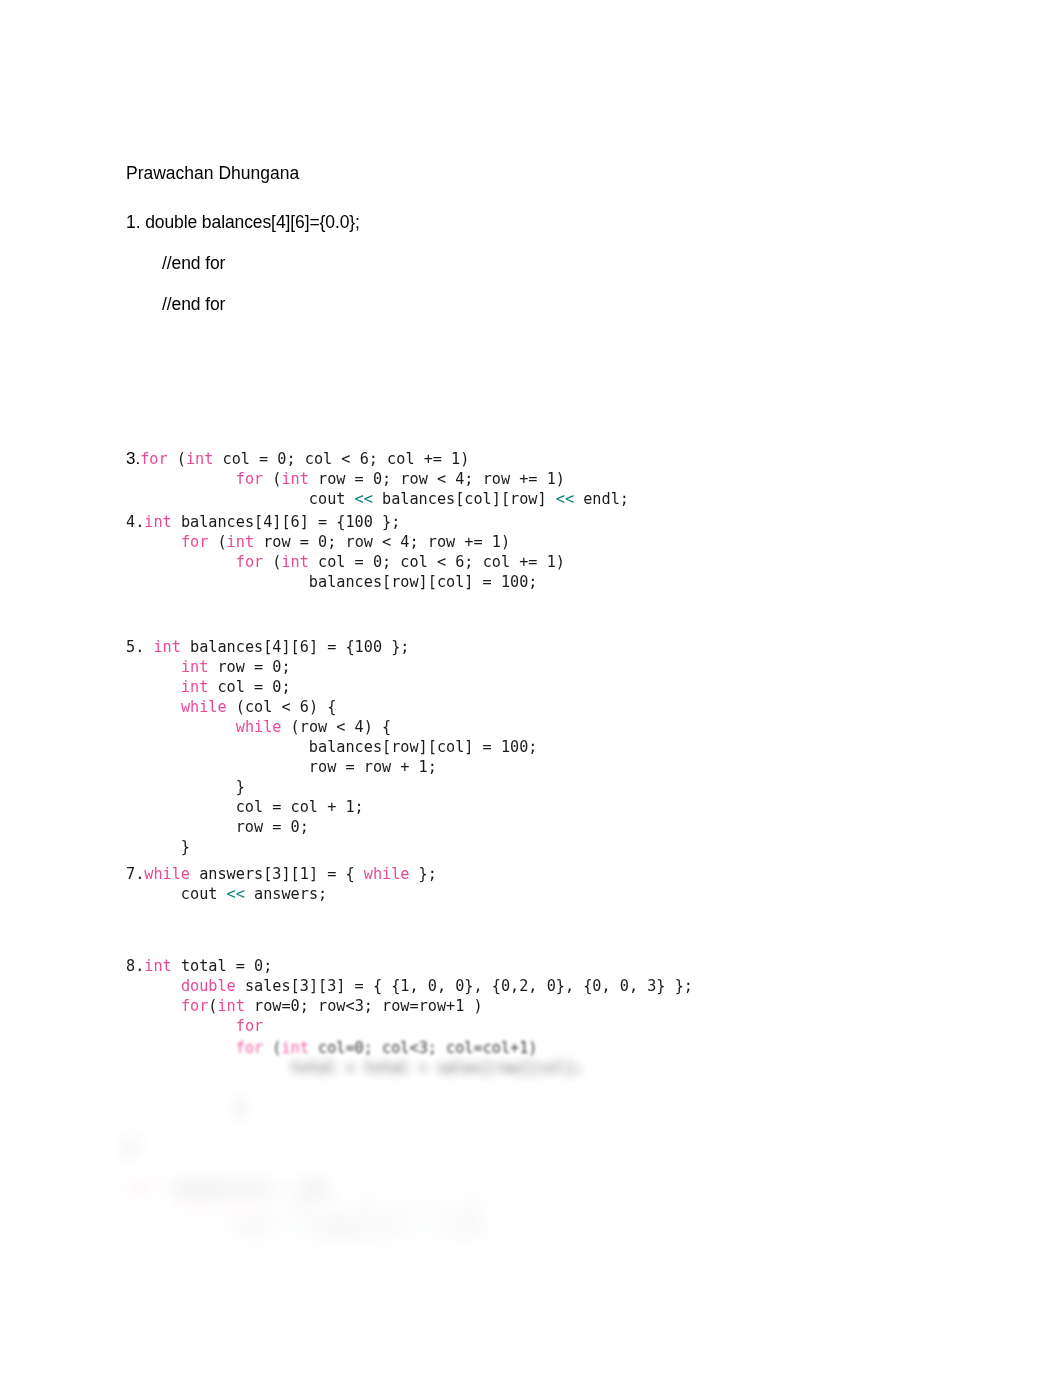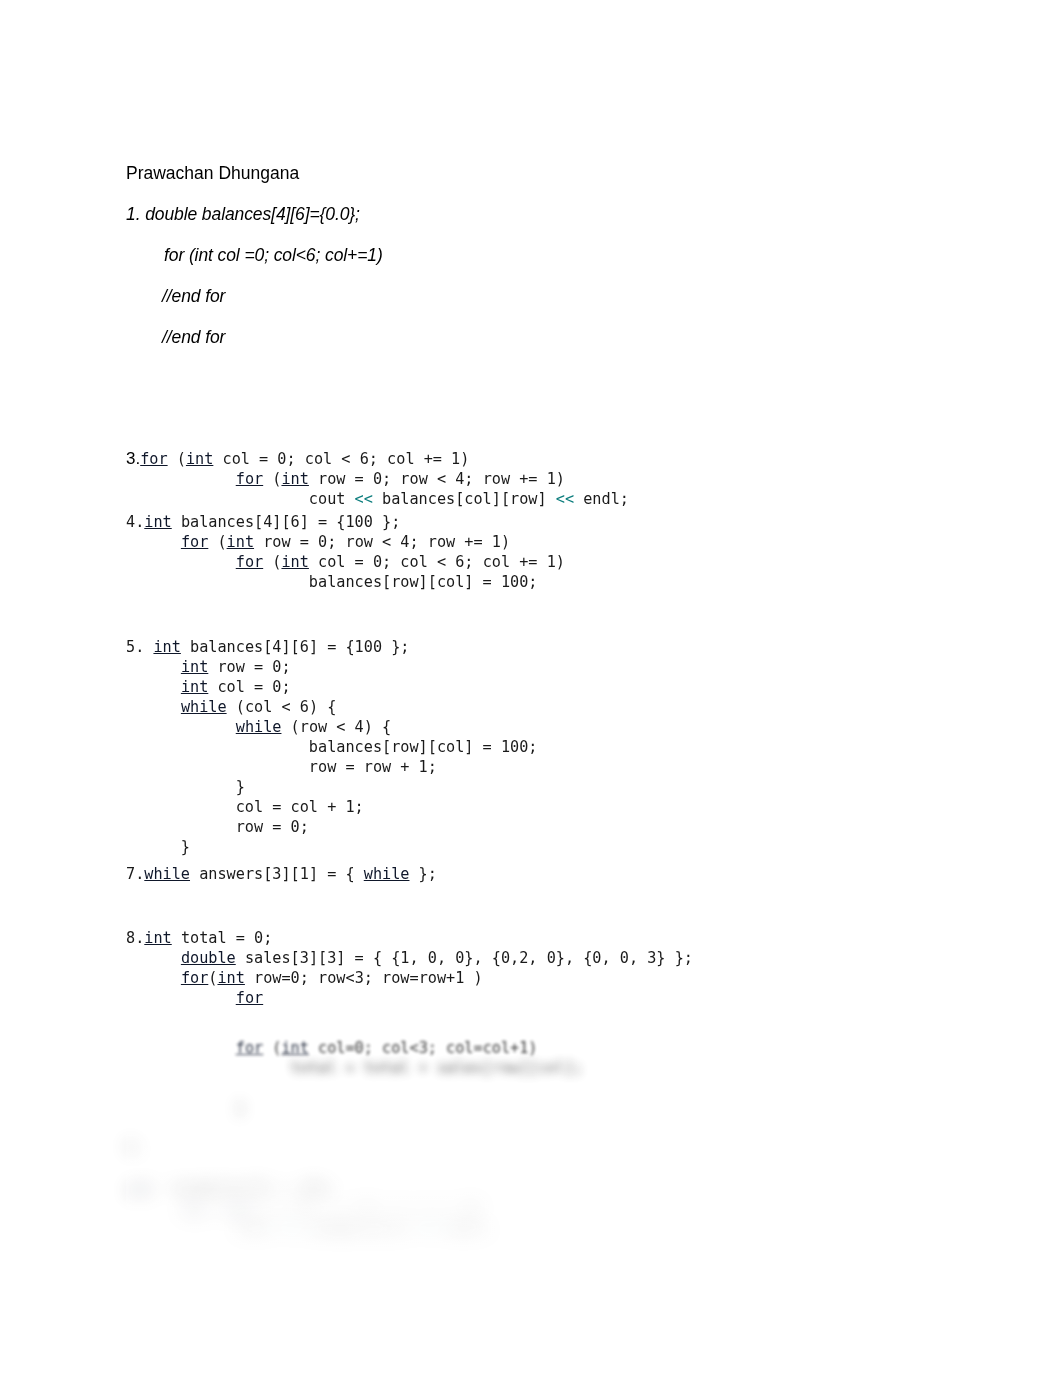--- a/index.html
+++ b/index.html
@@ -53,36 +53,36 @@
     position: absolute;
     left: 126px;
     font-family: "DejaVu Sans Mono", "Liberation Mono", monospace;
     font-size: 15.2px;
     line-height: 20px;
     color: #1a1a1a;
     white-space: pre;
   }
   .code-line { white-space: pre; }
 
-  .kw   { color: #0f172a; text-decoration: underline; }
+  .kw   { color: #ec4899; }
   .op   { color: #0d7d7d; }
 
   
   .marker-prop {
     font-family: "Liberation Sans", sans-serif;
     font-size: 17px;
     color: #000000;
   }
 
   
   #sec3 { top: 417px; }
   #sec4 { top: 480px; }
   #sec5 { top: 605px; }
   #sec7 { top: 832px; }
-  #sec8 { top: 896px; }
+  #sec8 { top: 924px; }
 
   
   #blurtail {
     position: absolute;
     left: 126px;
     top: 1006px;
     width: 700px;
     height: 260px;
     font-family: "DejaVu Sans Mono", "Liberation Mono", monospace;
     font-size: 15.2px;
@@ -108,29 +108,28 @@
     pointer-events: none;
   }
 </style>
 </head>
 <body>
 
 <div id="page">
 
   <div style="position:absolute;left:126px;top:121px;font-size:17.5px;line-height:41px;">Prawachan Dhungana</div>
 
-  <div class="prose" id="prose-block" style="top:162px;font-style:italic;">
+  <div class="prose" id="prose-block" style="top:170px;">
       <div class="prose-line ind-0">1. double balances[4][6]={0.0};</div>
-      <div class="prose-line ind-1">for (int col =0; col&lt;6; col+=1)</div>
       <div class="prose-line ind-3">//end for</div>
       <div class="prose-line ind-3">//end for</div>
     </div>
 
   <div class="codeblock" id="sec3"><div class="code-line"><span class="marker-prop">3.</span><span><span class="kw">for</span> (<span class="kw">int</span> col = 0; col &lt; 6; col += 1)</span></div><div class="code-line">            <span class="kw">for</span> (<span class="kw">int</span> row = 0; row &lt; 4; row += 1)</div><div class="code-line">                    cout <span class="op">&lt;&lt;</span> balances[col][row] <span class="op">&lt;&lt;</span> endl;</div></div>
   <div class="codeblock" id="sec4"><div class="code-line"><span>4.</span><span><span class="kw">int</span> balances[4][6] = {100 };</span></div><div class="code-line">      <span class="kw">for</span> (<span class="kw">int</span> row = 0; row &lt; 4; row += 1)</div><div class="code-line">            <span class="kw">for</span> (<span class="kw">int</span> col = 0; col &lt; 6; col += 1)</div><div class="code-line">                    balances[row][col] = 100;</div></div>
   <div class="codeblock" id="sec5"><div class="code-line"><span>5. </span><span><span class="kw">int</span> balances[4][6] = {100 };</span></div><div class="code-line">      <span class="kw">int</span> row = 0;</div><div class="code-line">      <span class="kw">int</span> col = 0;</div><div class="code-line">      <span class="kw">while</span> (col &lt; 6) {</div><div class="code-line">            <span class="kw">while</span> (row &lt; 4) {</div><div class="code-line">                    balances[row][col] = 100;</div><div class="code-line">                    row = row + 1;</div><div class="code-line">            }</div><div class="code-line">            col = col + 1;</div><div class="code-line">            row = 0;</div><div class="code-line">      }</div></div>
-  <div class="codeblock" id="sec7"><div class="code-line"><span>7.</span><span><span class="kw">while</span> answers[3][1] = { <span class="kw">while</span> };</span></div></div>
+  <div class="codeblock" id="sec7"><div class="code-line"><span>7.</span><span><span class="kw">while</span> answers[3][1] = { <span class="kw">while</span> };</span></div><div class="code-line">      cout <span class="op">&lt;&lt;</span> answers;</div></div>
   <div class="codeblock" id="sec8"><div class="code-line"><span>8.</span><span><span class="kw">int</span> total = 0;</span></div><div class="code-line">      <span class="kw">double</span> sales[3][3] = { {1, 0, 0}, {0,2, 0}, {0, 0, 3} };</div><div class="code-line">      <span class="kw">for</span>(<span class="kw">int</span> row=0; row&lt;3; row=row+1 )</div><div class="code-line">            <span class="kw">for</span></div></div>
 
   <div id="blurtail"><div class="code-line b1">            <span class="kw">for</span> (<span class="kw">int</span> col=0; col&lt;3; col=col+1)</div><div class="code-line b2">                  total = total + sales[row][col];</div><div class="code-line b2">&nbsp;</div><div class="code-line b3">            }</div><div class="code-line b3">&nbsp;</div><div class="code-line b4">9.</div><div class="code-line b4">&nbsp;</div><div class="code-line b4"><span class="kw">int</span>  examples[5] = {0};</div><div class="code-line b5">      <span class="kw">for</span> (<span class="kw">int</span> i = 0; i &lt; 5; i = i + 1)</div><div class="code-line b5">            cout <span class="op">&lt;&lt;</span> examples[i] <span class="op">&lt;&lt;</span> endl;</div></div>
   <div class="fadeveil" style="left:126px;top:1006px;"></div>
 
 </div>
 
 </body></html>

